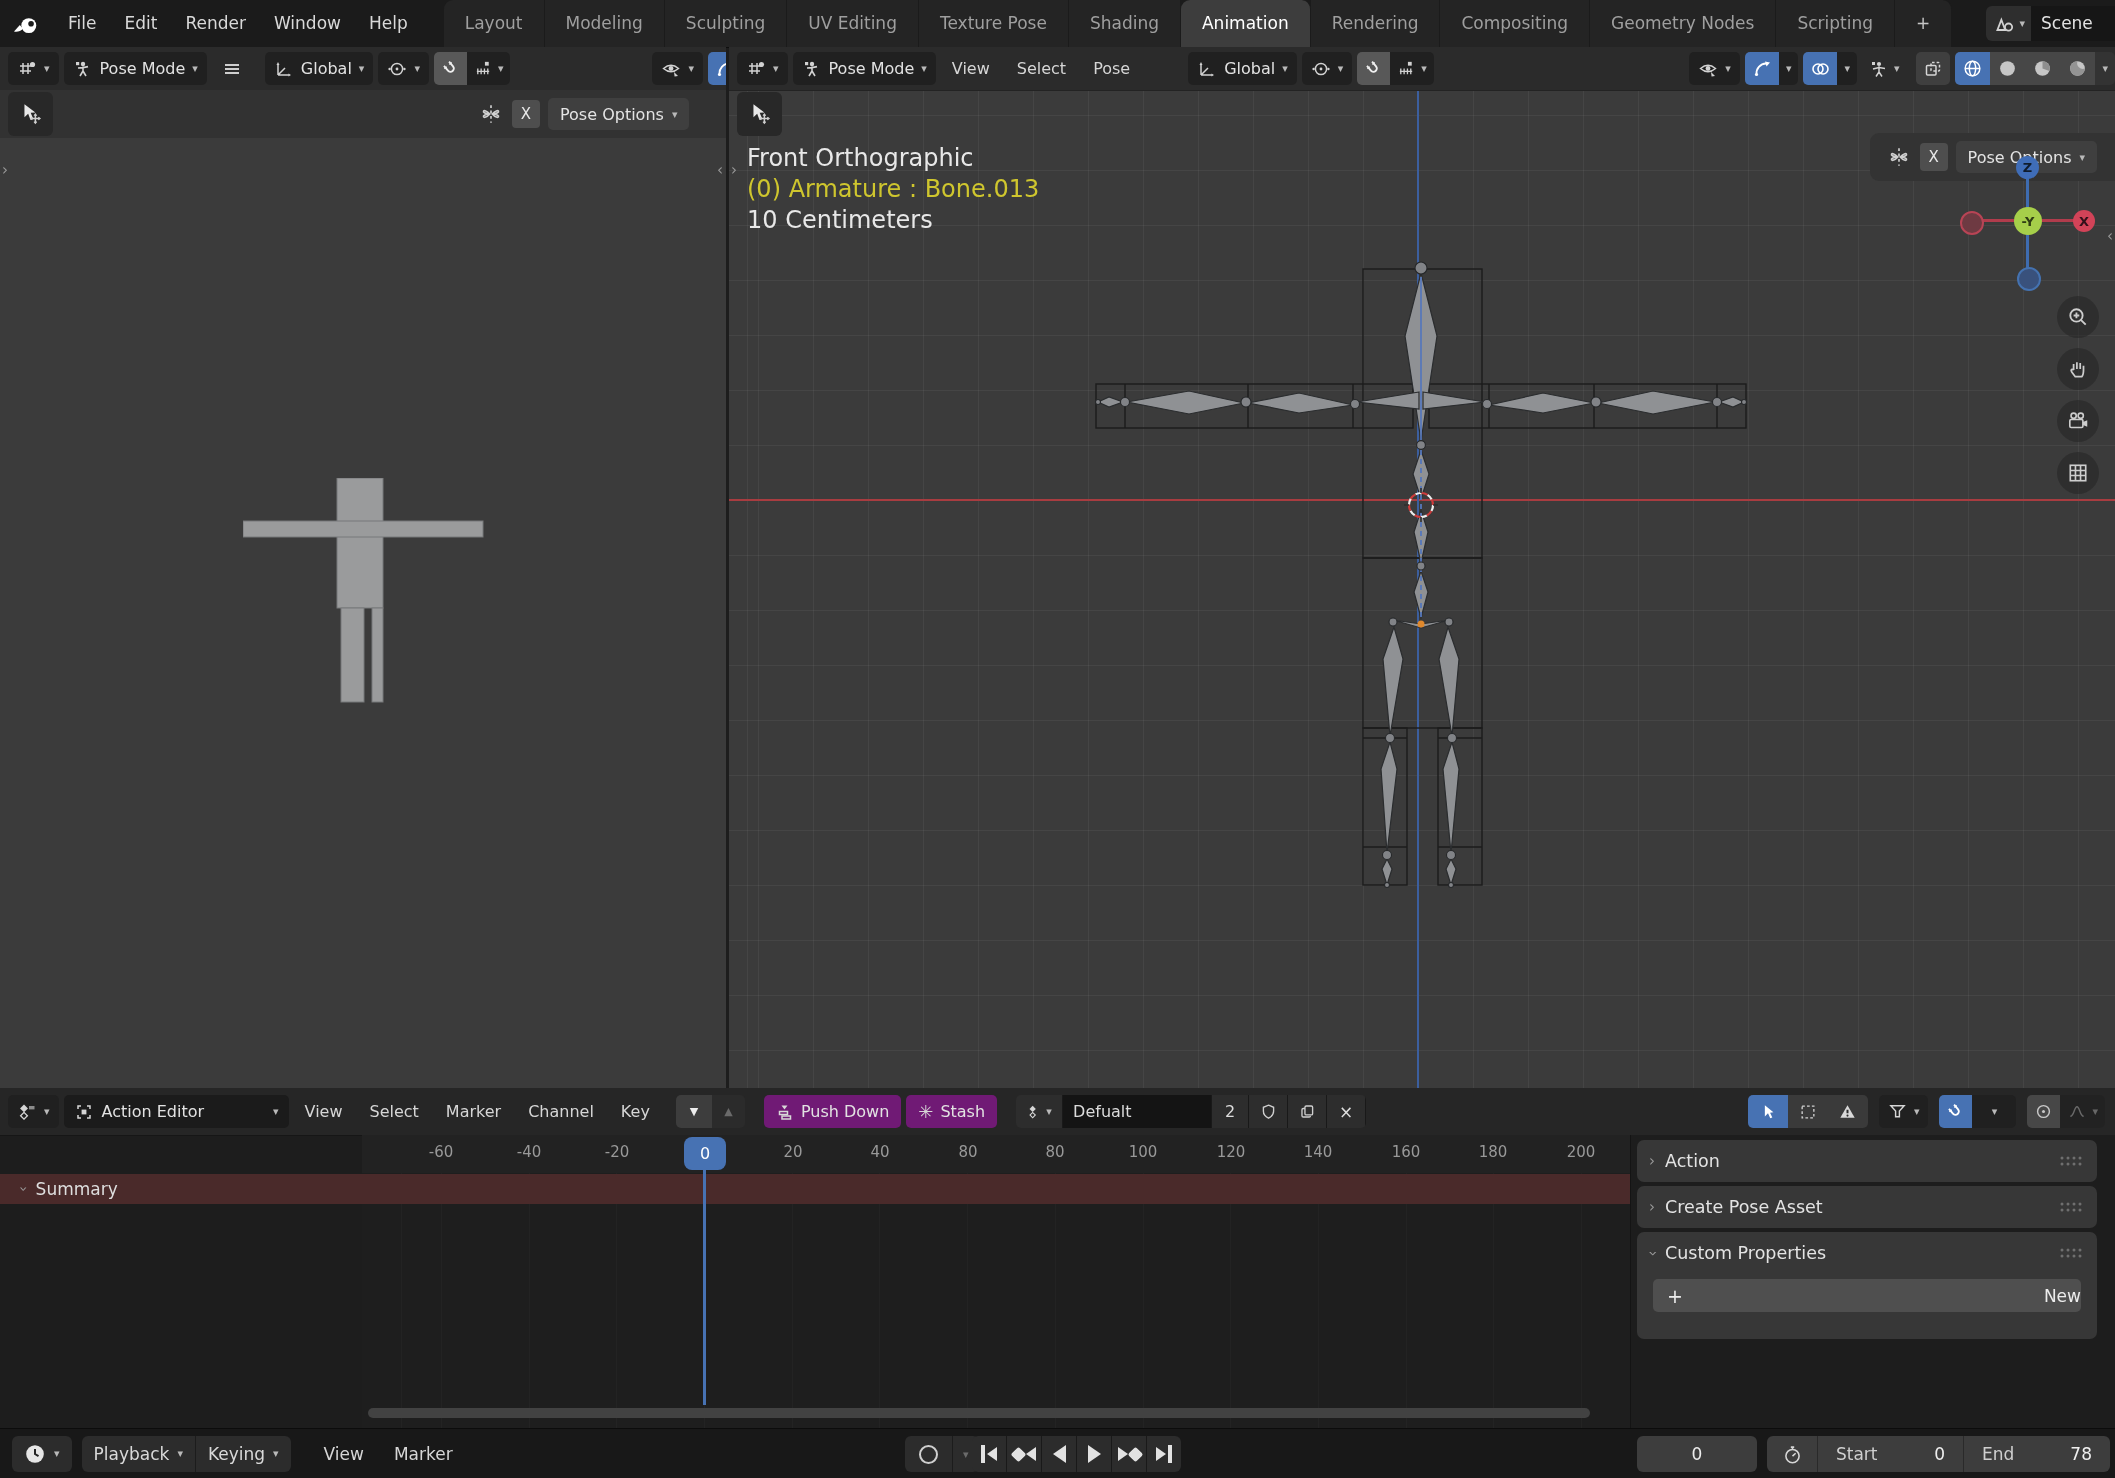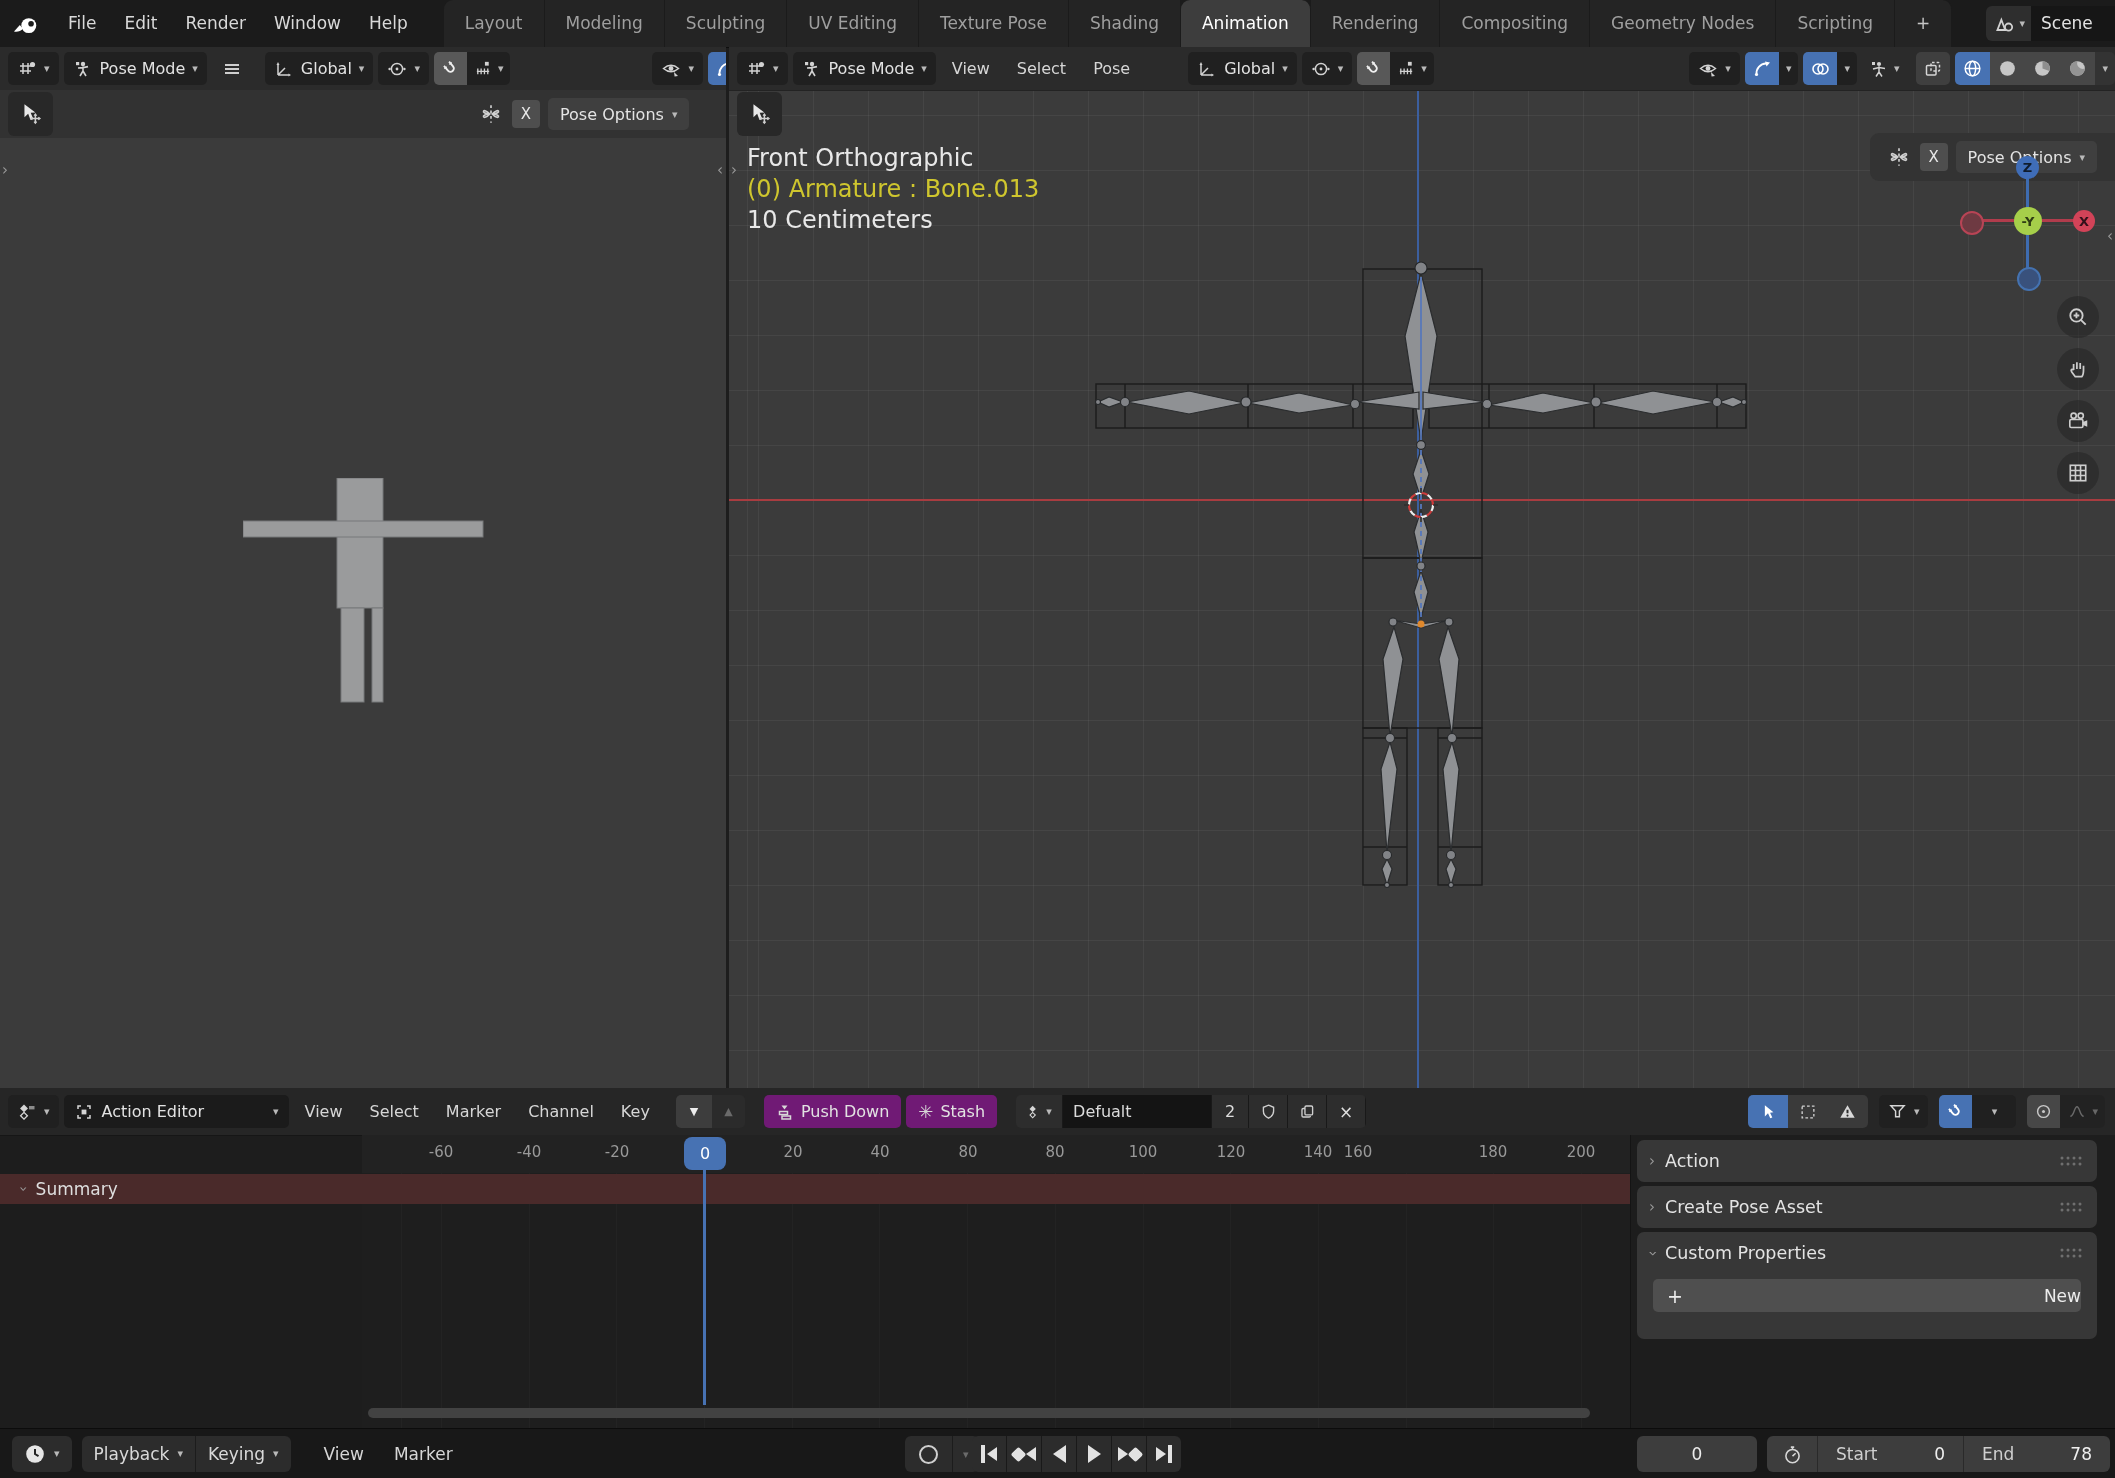--- a/index.html
+++ b/index.html
@@ -679,21 +679,21 @@
         <span class="tick" style="left:167px;">-40</span>
         <span class="tick" style="left:255px;">-20</span>
 
         <span class="tick" style="left:431px;">20</span>
         <span class="tick" style="left:518px;">40</span>
         <span class="tick" style="left:606px;">80</span>
         <span class="tick" style="left:693px;">80</span>
         <span class="tick" style="left:781px;">100</span>
         <span class="tick" style="left:869px;">120</span>
         <span class="tick" style="left:956px;">140</span>
-        <span class="tick" style="left:996px;">160</span>
+        <span class="tick" style="left:1044px;">160</span>
         <span class="tick" style="left:1131px;">180</span>
         <span class="tick" style="left:1219px;">200</span>
       </div>
       <div id="tracks"></div>
       <div id="summary-row">
         <span class="chev rot90" style="font-size:14px;">›</span>
         <span>Summary</span>
       </div>
       <div id="playhead">0</div>
       <div id="playhead-line"></div>

